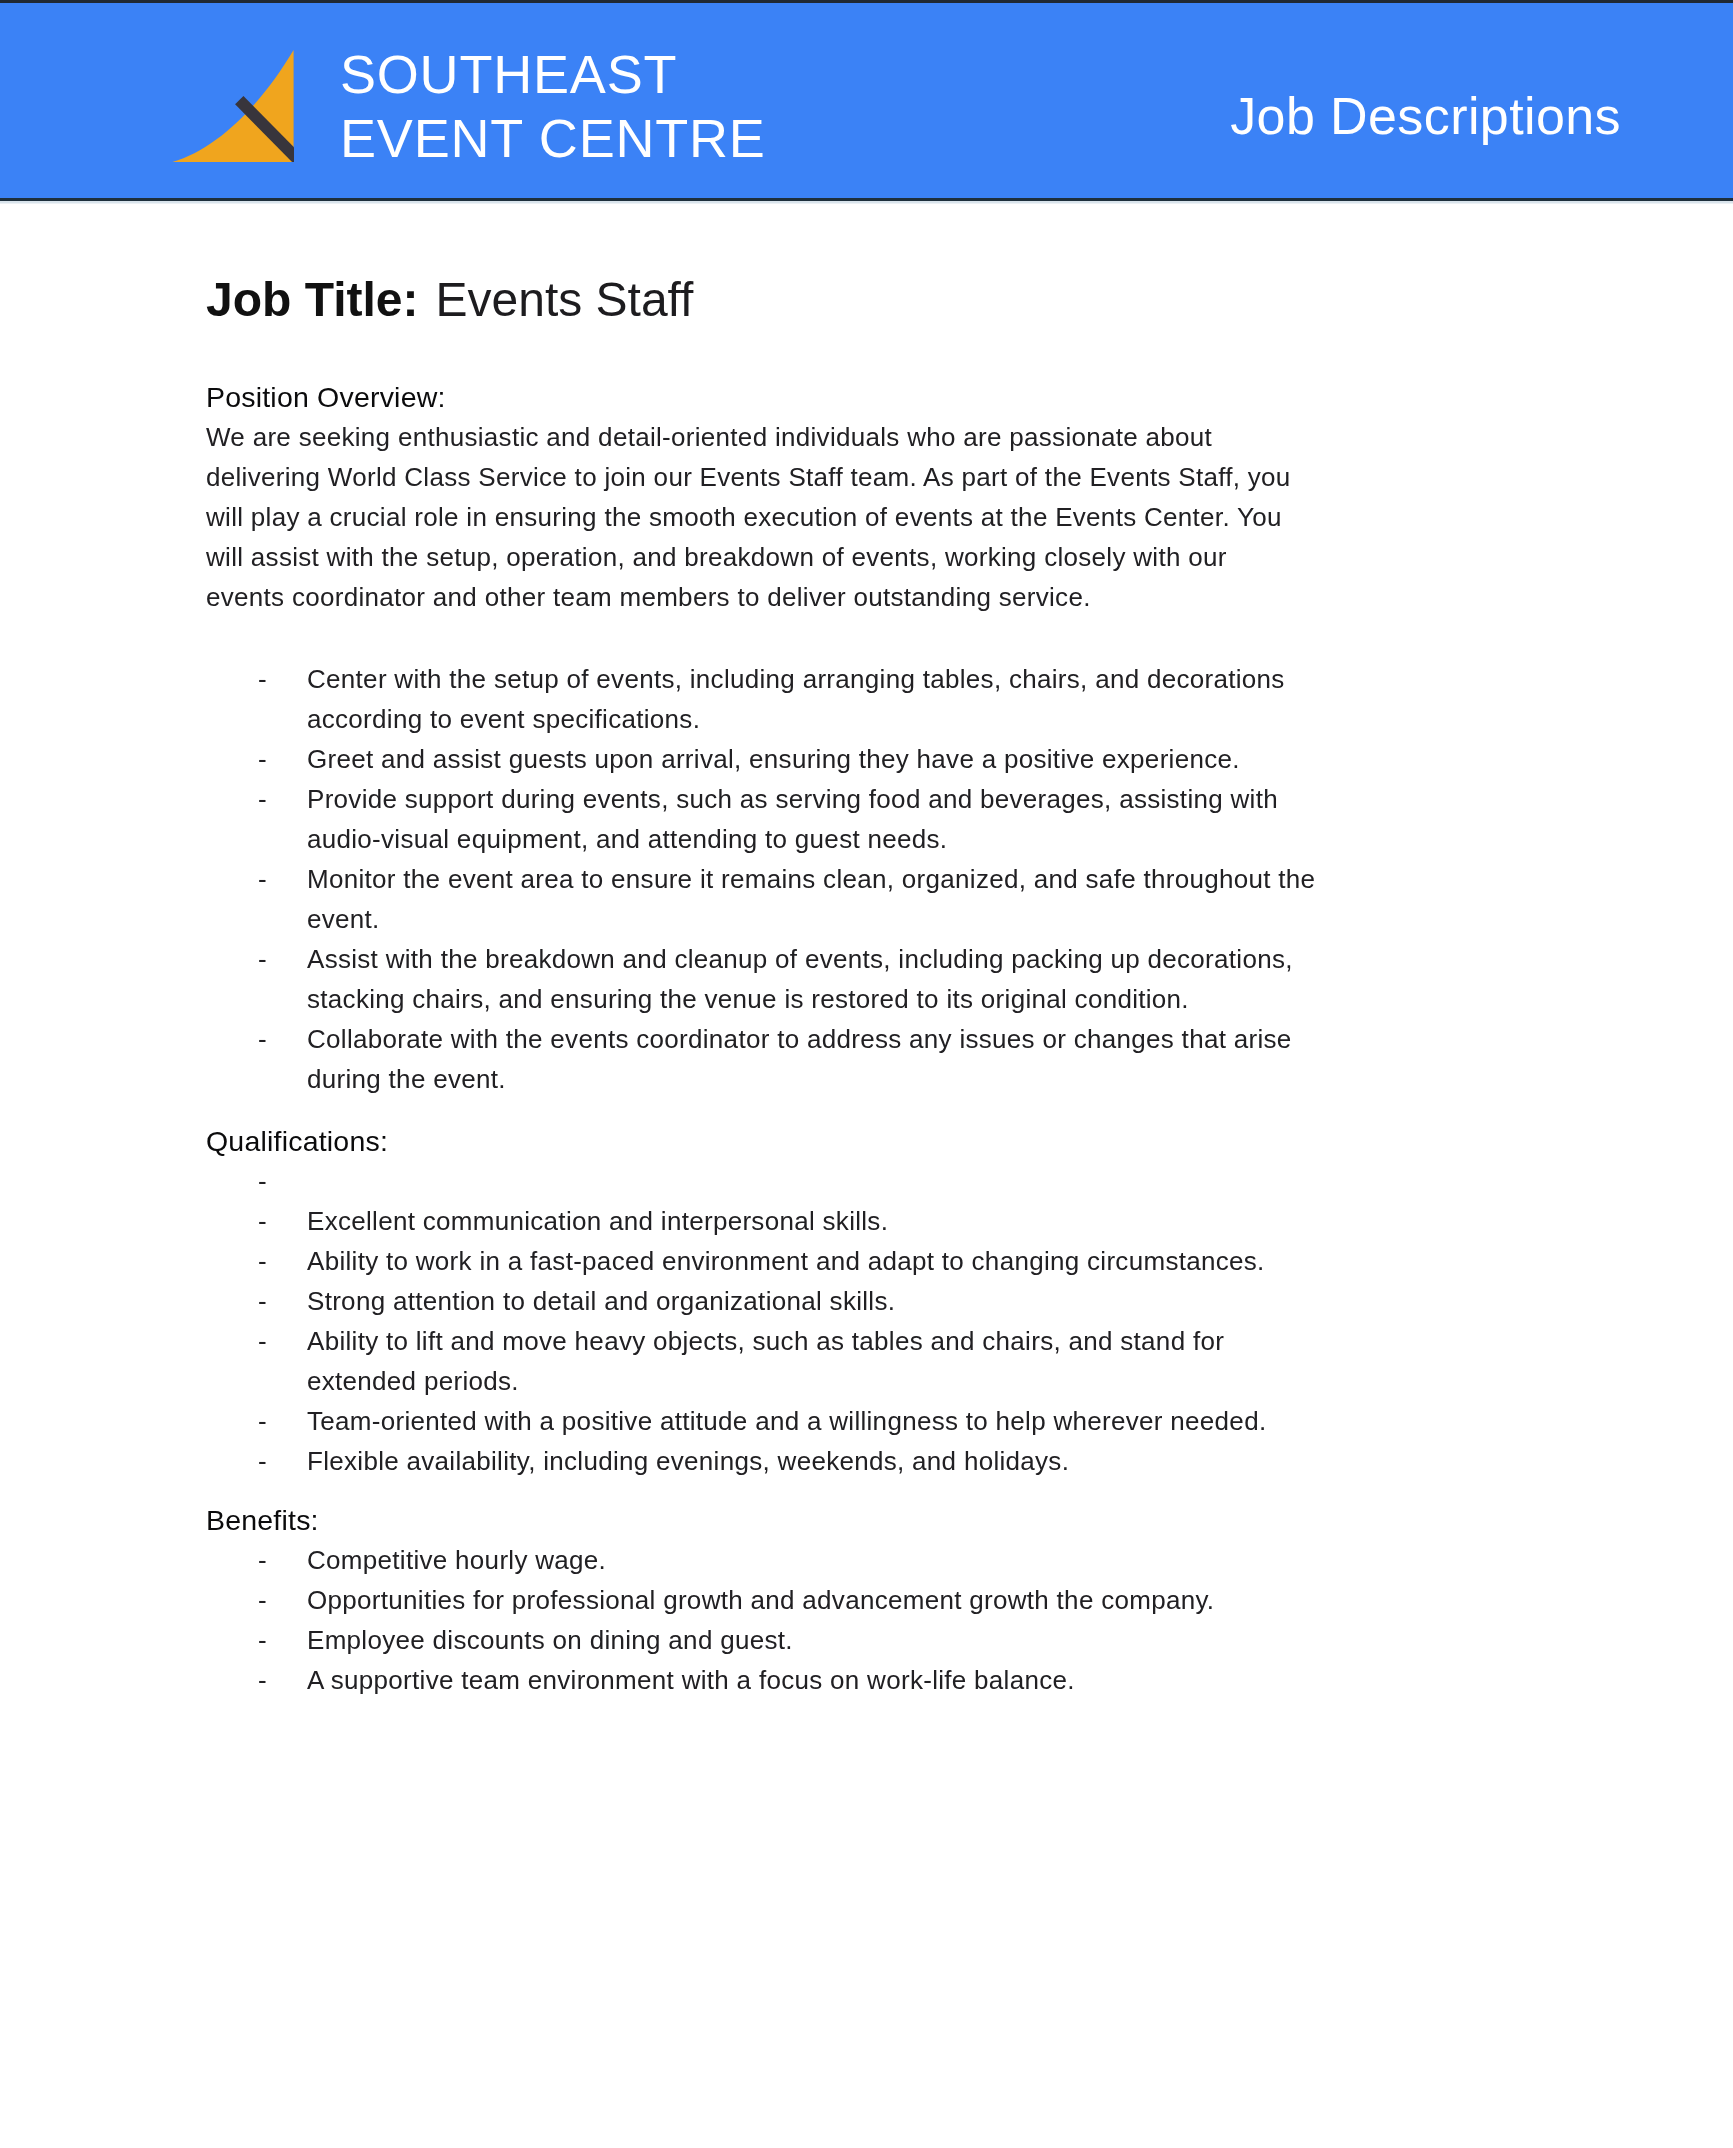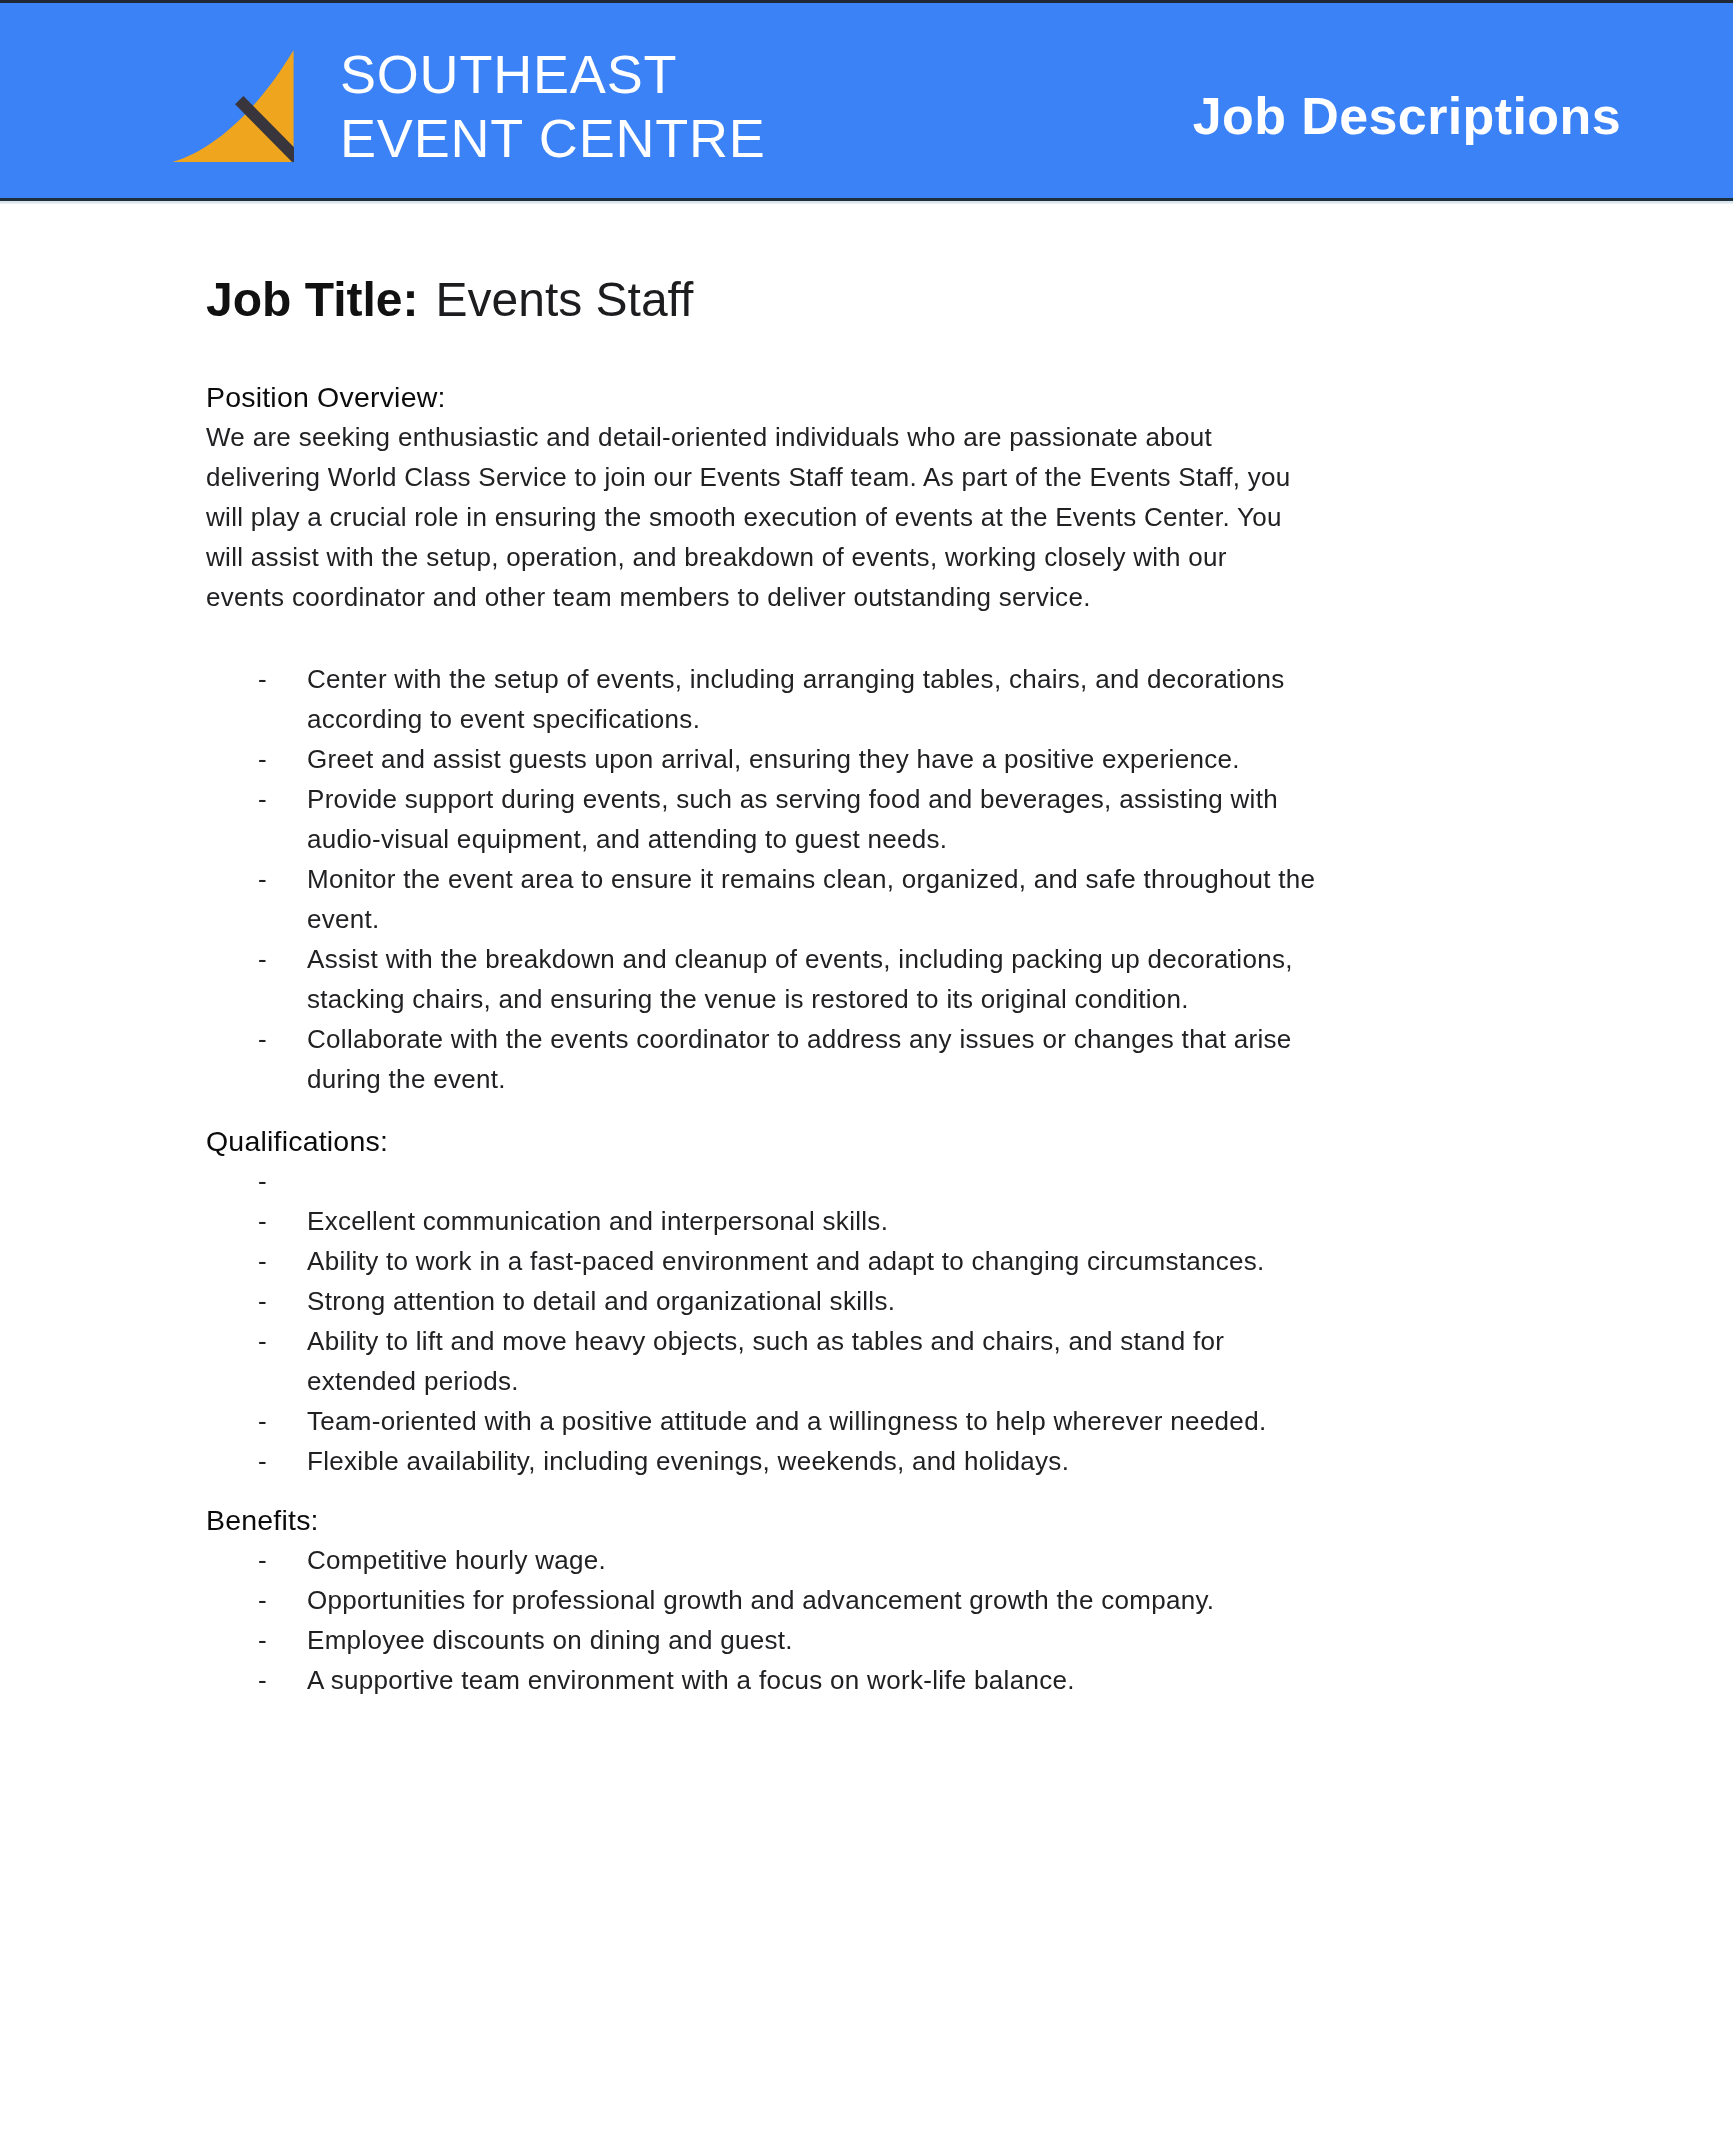--- a/index.html
+++ b/index.html
@@ -19,21 +19,21 @@
   }
   .logo { display:flex; align-items:center; }
   .logo-mark { width:122px; height:112px; flex:none; }
   .brand {
     margin-left:46px; color:#ffffff;
     font-size:54px; line-height:64px; letter-spacing:0.8px; font-weight:400;
     white-space:pre-line;
   }
   .header-title {
     margin-left:auto; color:#ffffff;
-    font-size:52px; font-weight:700; letter-spacing:0.4px;margin-top:20px;
+    font-size:52px; font-weight:400; letter-spacing:0.4px;margin-top:20px;
   }
 
   
   .page { width:1384px; margin-left:206px; padding-top:74px; }
 
   .job-title { display:flex; align-items:baseline; font-size:48px; line-height:50px; color:#111; }
   .job-title .label { font-weight:700; }
   .job-title .value { font-weight:400; margin-left:17px; color:#1d1c1f; }
 
   .section.po { margin-top:52px; }

